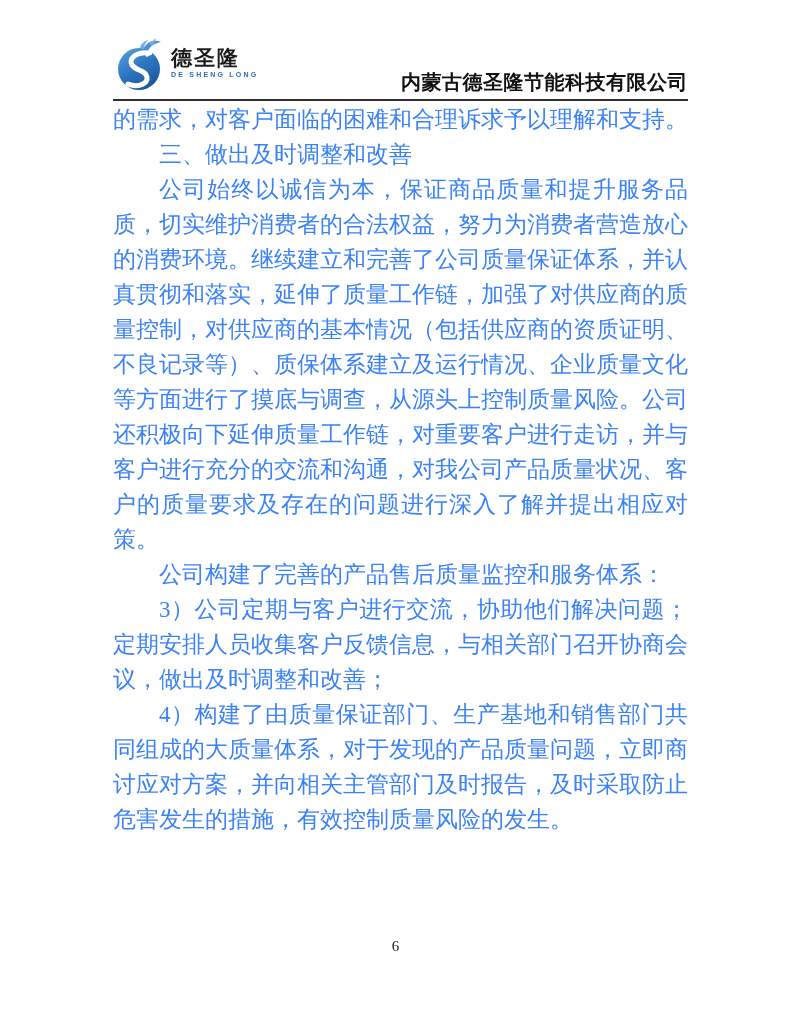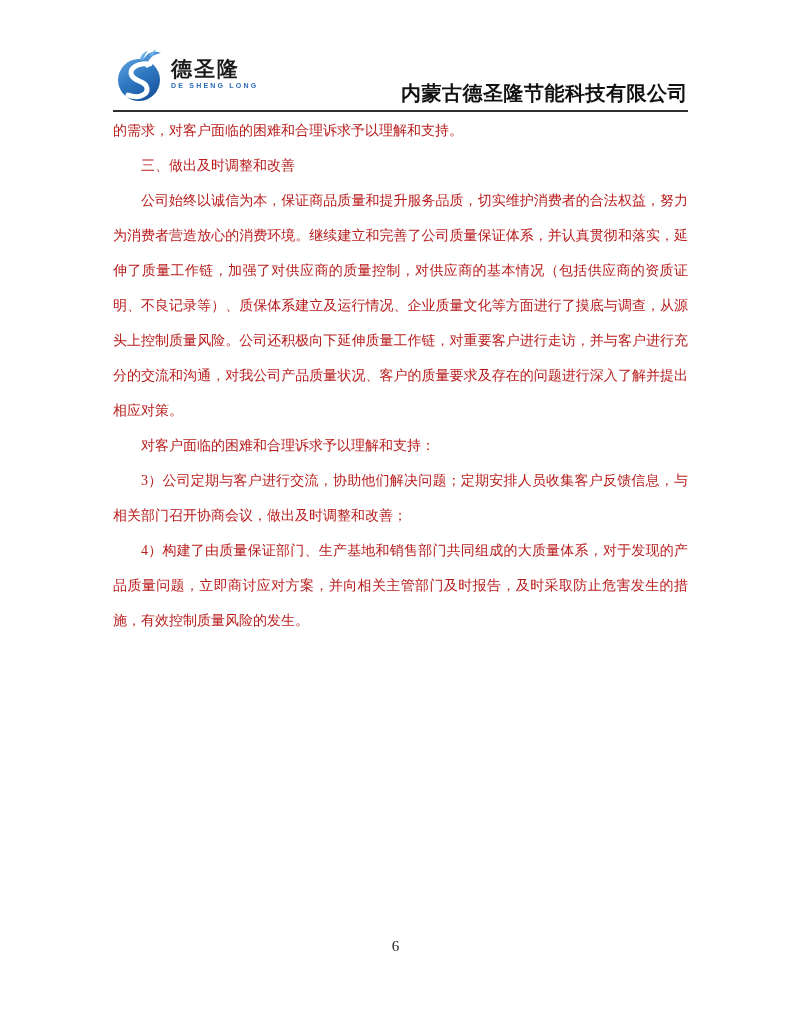--- a/index.html
+++ b/index.html
@@ -4,21 +4,21 @@
 <style>
   * { margin: 0; padding: 0; box-sizing: border-box; }
   html, body { background: #ffffff; }
   .page {
     position: relative;
     width: 791px;
     height: 1024px;
     background: #ffffff;
     font-family: "Liberation Serif", "DejaVu Serif", serif;
     color: #1c1c1c;
-    padding: 16px 103px 0 113px;
+    padding: 5px 103px 0 113px;
     overflow: hidden;
   }
   .header {
     position: relative;
     height: 96px;
     border-bottom: 2px solid #2f2f2f;
   }
   .logo {
     position: absolute;
     left: 3px;
@@ -53,25 +53,25 @@
     font-weight: bold;
     font-size: 20px;
     letter-spacing: 0.5px;
     color: #111111;
     white-space: nowrap;
   }
   .doc-body {
     margin-top: 1px;
   }
   .para {
-    font-size: 14px;
+    font-size: 23px;
     line-height: 35px;
     text-align: justify;
     text-justify: inter-ideograph;
-    color: #b91c1c;
+    color: #3b82f6;
   }
   .para.indent { text-indent: 2em; }
   .footer {
     position: absolute;
     left: 0;
     right: 0;
     top: 938px;
     text-align: center;
     font-size: 15px;
     color: #1c1c1c;
@@ -107,21 +107,21 @@
         <div class="logo-en">DE SHENG LONG</div>
       </div>
     </div>
     <div class="company-name">内蒙古德圣隆节能科技有限公司</div>
   </div>
 
   <div class="doc-body">
     <p class="para">的需求，对客户面临的困难和合理诉求予以理解和支持。</p>
     <p class="para indent">三、做出及时调整和改善</p>
     <p class="para indent">公司始终以诚信为本，保证商品质量和提升服务品质，切实维护消费者的合法权益，努力为消费者营造放心的消费环境。继续建立和完善了公司质量保证体系，并认真贯彻和落实，延伸了质量工作链，加强了对供应商的质量控制，对供应商的基本情况（包括供应商的资质证明、不良记录等）、质保体系建立及运行情况、企业质量文化等方面进行了摸底与调查，从源头上控制质量风险。公司还积极向下延伸质量工作链，对重要客户进行走访，并与客户进行充分的交流和沟通，对我公司产品质量状况、客户的质量要求及存在的问题进行深入了解并提出相应对策。</p>
-    <p class="para indent">对客户面临的困难和合理诉求予以理解和支持：</p>
+    <p class="para indent">公司构建了完善的产品售后质量监控和服务体系：</p>
     <p class="para indent">3）公司定期与客户进行交流，协助他们解决问题；定期安排人员收集客户反馈信息，与相关部门召开协商会议，做出及时调整和改善；</p>
     <p class="para indent">4）构建了由质量保证部门、生产基地和销售部门共同组成的大质量体系，对于发现的产品质量问题，立即商讨应对方案，并向相关主管部门及时报告，及时采取防止危害发生的措施，有效控制质量风险的发生。</p>
   </div>
 
   <div class="footer">
     <span>6</span>
   </div>
 
 </div>
 

